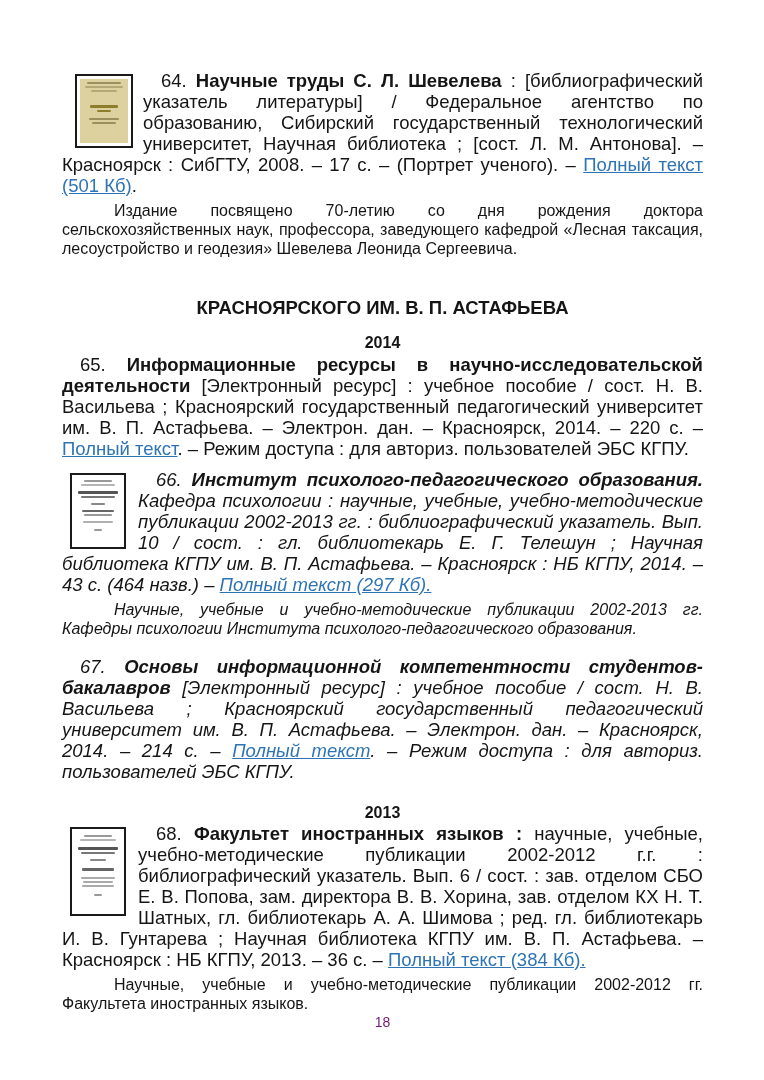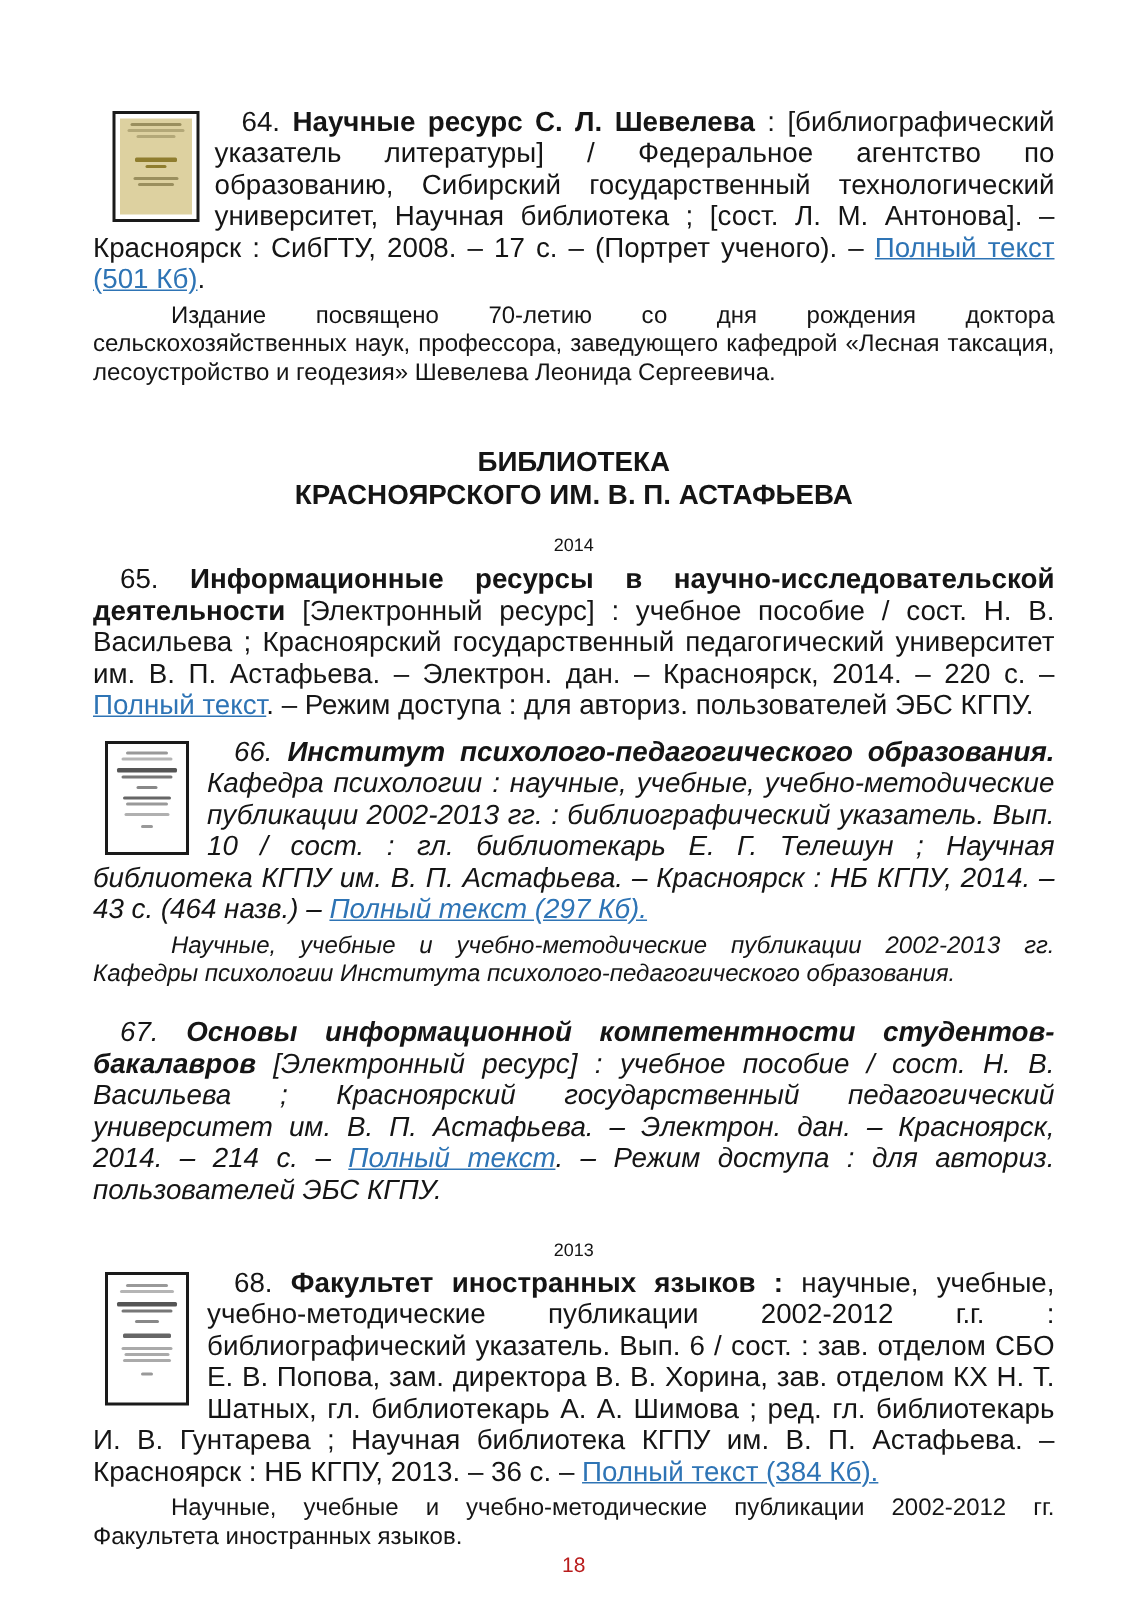--- a/index.html
+++ b/index.html
@@ -29,21 +29,21 @@
   }
 
   
   .heading{
     margin-top:39px;
     font-weight:bold;font-size:18.5px;line-height:21.5px;
     text-align:center;
   }
   .year{
     margin-top:13px;
-    font-weight:normal;font-size:12px;line-height:21px;
+    font-weight:bold;font-size:16px;line-height:21px;
     text-align:center;
   }
   .year-2013{margin-top:20px;}
 
   
   .slot-gap1{margin-top:1px;}
   .slot-gap10{margin-top:10px;font-style:italic;}
   .slot-gap18{margin-top:18px;font-style:italic;}
 
   
@@ -57,45 +57,44 @@
   .thumb.tan-cover{padding:3px;margin-left:13px;margin-right:10px;}
   .thumb.white-cover-sm,.thumb.white-cover-lg{padding:2px;}
   .thumb .cover{display:block;width:100%;height:100%;overflow:hidden;}
   .thumb.tan-cover .cover{background:#ddd1a0;}
   .thumb .cover i{display:block;margin:0 auto;border-radius:1px;}
 
   .pagenum{
     clear:both;
     margin-top:2px;
     font-size:14px;line-height:15px;
-    text-align:center;color:#b91c1c;
+    text-align:center;color:#701a75;
   }
 </style>
 </head>
 <body>
 
 <main>
 
   <div class="entry-slot">
       <p class="bib"><span class="thumb tan-cover" style="width: 58px; height: 74px;">
           <span class="cover">
             <i style="margin-top: 3px; width: 70%; height: 2px; background: rgb(154, 143, 94);"></i>
             <i style="margin-top: 2px; width: 78%; height: 2px; background: rgb(179, 168, 120);"></i>
             <i style="margin-top: 2px; width: 54%; height: 2px; background: rgb(179, 168, 120);"></i>
             <i style="margin-top: 13px; width: 58%; height: 3px; background: rgb(143, 125, 46);"></i>
             <i style="margin-top: 2px; width: 30%; height: 2px; background: rgb(143, 125, 46);"></i>
             <i style="margin-top: 6px; width: 64%; height: 2px; background: rgb(154, 143, 94);"></i>
             <i style="margin-top: 2px; width: 52%; height: 2px; background: rgb(154, 143, 94);"></i>
           </span>
-        </span><span>64. </span><span class="b">Научные ресурс С. Л. Шевелева</span><span> : [библиографический указатель литературы] / Федеральное агентство по образованию, Сибирский государственный технологический университет, Научная библиотека ; [сост. Л. М. Антонова]. – Красноярск : СибГТУ, 2008. – 17 с. – (Портрет ученого). – </span><a href="#">Полный текст (501 Кб)</a><span>.</span></p>
+        </span><span>64. </span><span class="b">Научные труды С. Л. Шевелева</span><span> : [библиографический указатель литературы] / Федеральное агентство по образованию, Сибирский государственный технологический университет, Научная библиотека ; [сост. Л. М. Антонова]. – Красноярск : СибГТУ, 2008. – 17 с. – (Портрет ученого). – </span><a href="#">Полный текст (501 Кб)</a><span>.</span></p>
       <p class="annot">Издание посвящено 70-летию со дня рождения доктора сельскохозяйственных наук, профессора, заведующего кафедрой «Лесная таксация, лесоустройство и геодезия» Шевелева Леонида Сергеевича.</p>
     </div>
 
   <div class="heading">
-    <div>БИБЛИОТЕКА</div>
     <div>КРАСНОЯРСКОГО ИМ. В. П. АСТАФЬЕВА</div>
   </div>
 
   <div class="year">2014</div>
 
   <div class="entry-slot slot-gap1">
       <p class="bib"><span>65. </span><span class="b">Информационные ресурсы в научно-исследовательской деятельности</span><span> [Электронный ресурс] : учебное пособие / сост. Н. В. Васильева ; Красноярский государственный педагогический университет им. В. П. Астафьева. – Электрон. дан. – Красноярск, 2014. – 220 с. – </span><a href="#">Полный текст</a><span>. – Режим доступа : для авториз. пользователей ЭБС КГПУ.</span></p>
     </div>
   <div class="entry-slot slot-gap10">
       <p class="bib"><span class="thumb white-cover-sm" style="width: 56px; height: 76px;">

